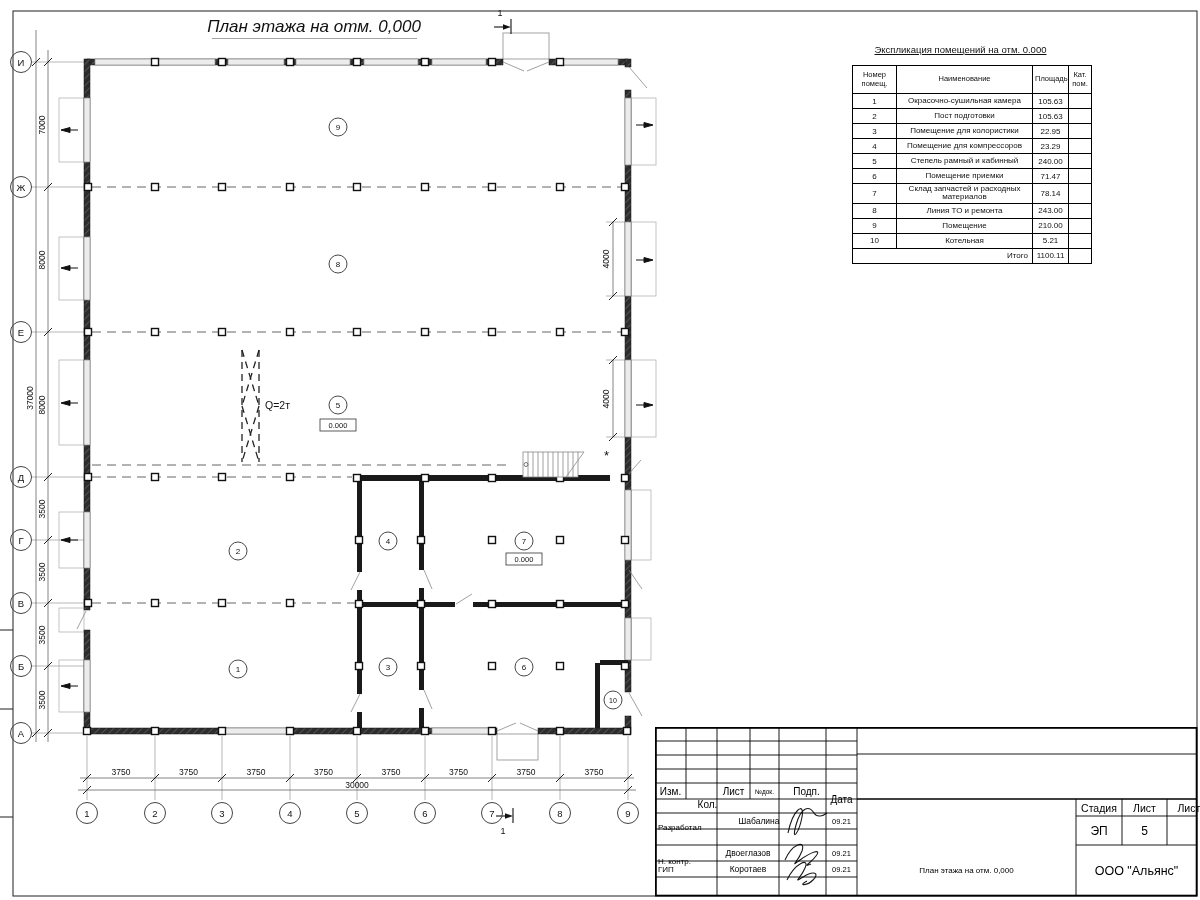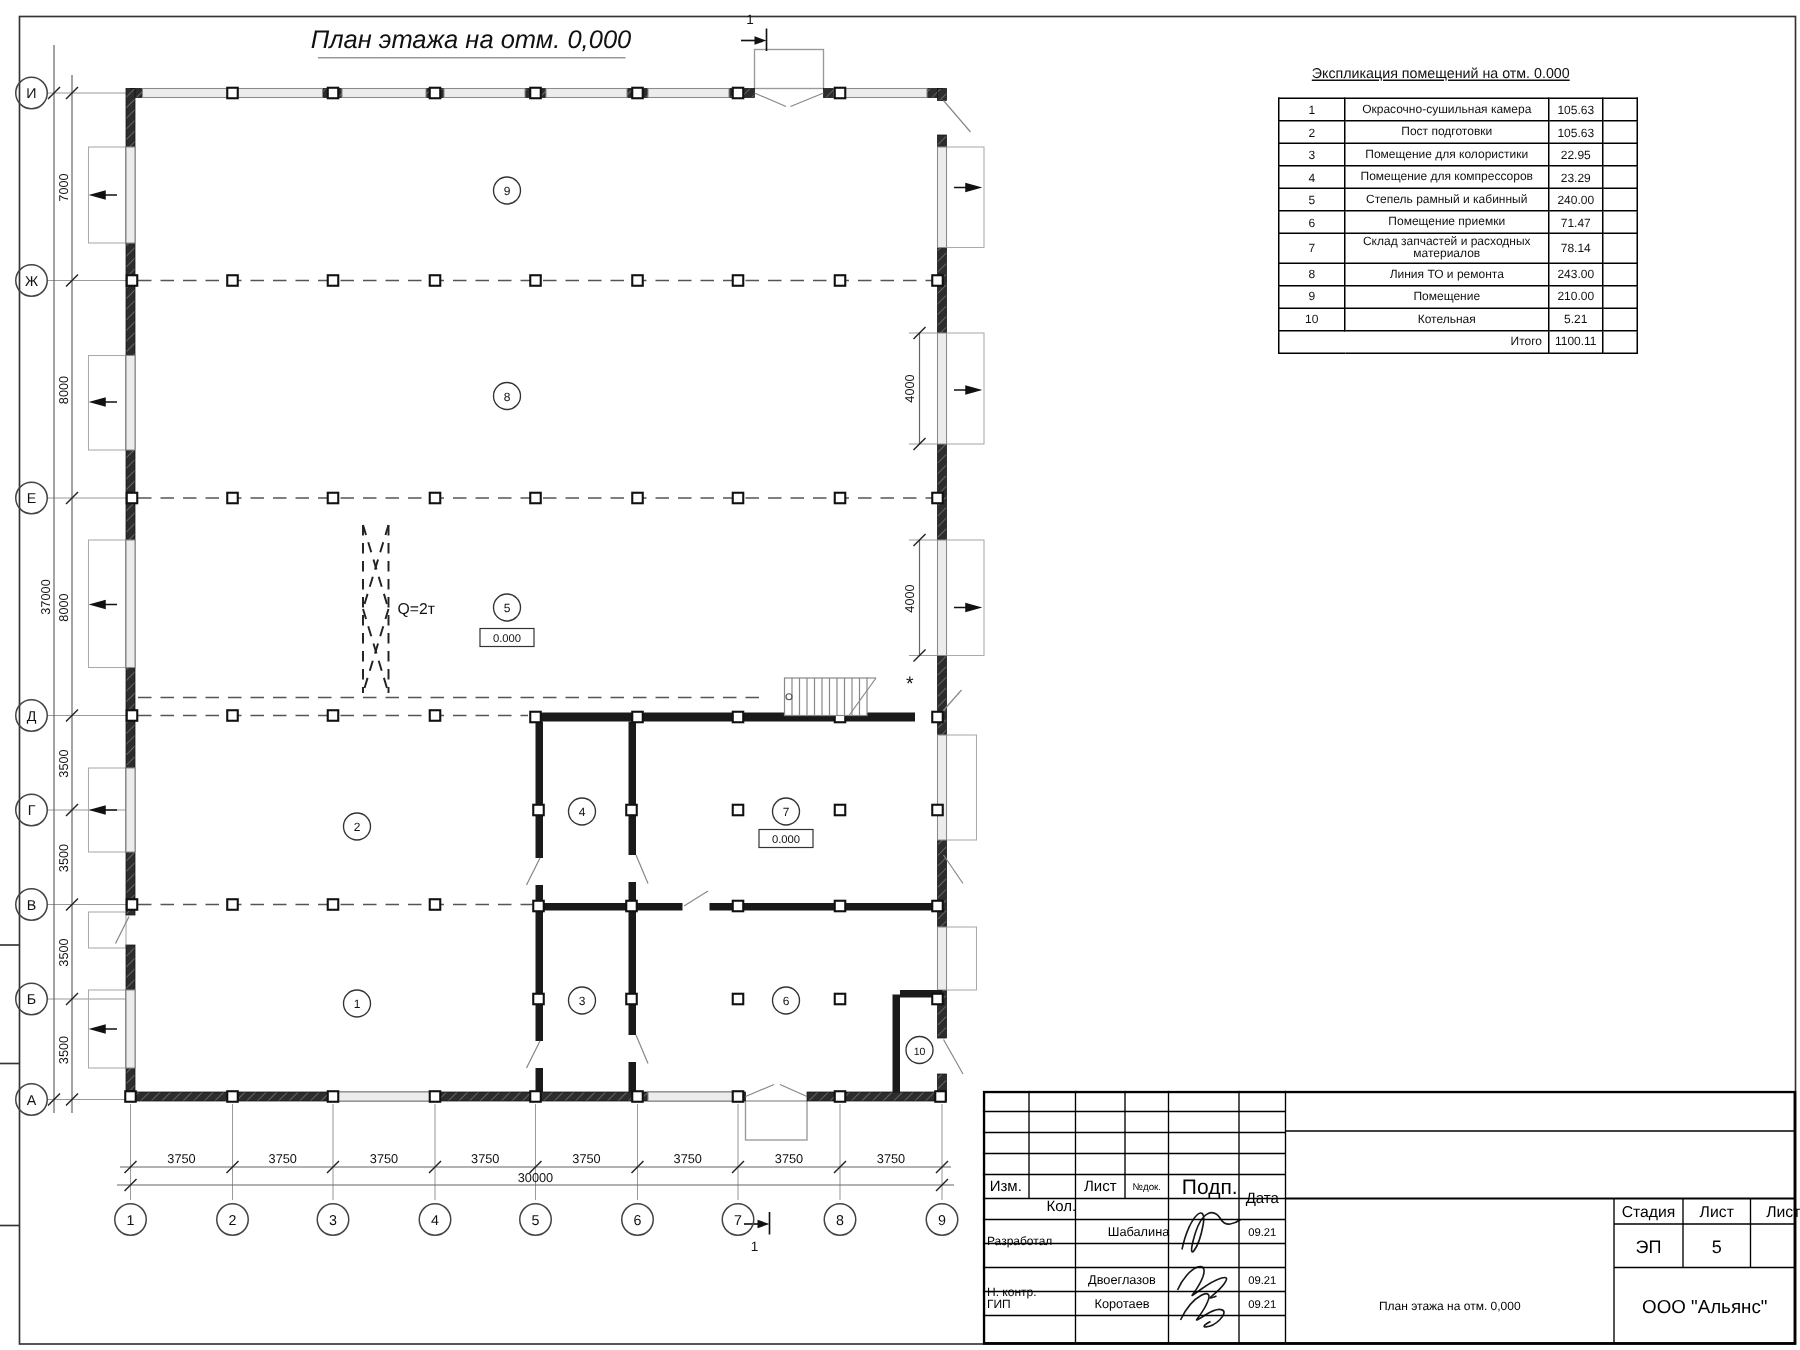--- a/index.html
+++ b/index.html
@@ -428,20 +428,26 @@
 
   <text x="314" y="32" font-size="17" font-style="italic" text-anchor="middle">План этажа на отм. 0,000</text>
   <line x1="212" y1="38.5" x2="417" y2="38.5" stroke="#999" stroke-width="0.9"></line>
 </svg>
 
 
 <div class="expl">
   <div class="expl-title">Экспликация помещений на отм. 0.000</div>
   <table class="expl-table">
     <tbody>
+          <tr class="hdr">
+      <th class="c-num">Номер помещ.</th>
+      <th class="c-name">Наименование</th>
+      <th class="c-area">Площадь</th>
+      <th class="c-kat">Кат. пом.</th>
+    </tr>
     <tr class="r">
             <td class="c-num">1</td>
             <td class="c-name">Окрасочно-сушильная камера</td>
             <td class="c-area">105.63</td>
             <td class="c-kat"></td>
           </tr>
     <tr class="r">
             <td class="c-num">2</td>
             <td class="c-name">Пост подготовки</td>
             <td class="c-area">105.63</td>
@@ -536,21 +542,21 @@
     <g stroke="#000" stroke-width="1.1" fill="none" opacity="0.9">
       <path d="M133,106 C138,82 150,74 147,90 C144,106 136,116 141,98 C146,80 154,78 159,86 C162,91 168,89 172,86"></path>
       <path d="M130,133 C137,117 151,112 147,124 C143,135 134,141 145,133 C156,125 167,121 161,129 C156,136 146,141 156,137"></path>
       <path d="M132,153 C140,136 155,130 150,141 C146,151 137,157 148,150 C159,143 165,146 158,153 C152,159 142,159 152,154"></path>
     </g>
   </svg>
   <div class="txt" style="left:0;top:56px;width:31px;height:16px;font-size:10px">Изм.</div>
   <div class="txt" style="left:31px;top:69px;width:43px;height:16px;font-size:10px">Кол.</div>
   <div class="txt" style="left:62px;top:56px;width:33px;height:16px;font-size:10px">Лист</div>
   <div class="txt" style="left:95px;top:56px;width:29px;height:16px;font-size:6.5px">№док.</div>
-  <div class="txt" style="left:124px;top:56px;width:55px;height:16px;font-size:14px">Подп.</div>
+  <div class="txt" style="left:124px;top:56px;width:55px;height:16px;font-size:10px">Подп.</div>
   <div class="txt" style="left:171px;top:56px;width:31px;height:32px;font-size:10px">Дата</div>
 
   <div class="txt t-left" style="left:3px;top:86px;width:58px;height:28px;font-size:8px">Разработал</div>
   <div class="txt" style="left:62px;top:86px;width:84px;height:16px;font-size:8.5px">Шабалина</div>
   <div class="txt" style="left:171px;top:86px;width:31px;height:16px;font-size:7.5px">09.21</div>
   <div class="txt t-left" style="left:3px;top:118px;width:58px;height:32px;font-size:8px">Н. контр.</div>
   <div class="txt" style="left:62px;top:118px;width:62px;height:16px;font-size:8.5px">Двоеглазов</div>
   <div class="txt" style="left:171px;top:118px;width:31px;height:16px;font-size:7.5px">09.21</div>
   <div class="txt t-left" style="left:3px;top:134px;width:58px;height:16px;font-size:8px">ГИП</div>
   <div class="txt" style="left:62px;top:134px;width:62px;height:16px;font-size:8.5px">Коротаев</div>

